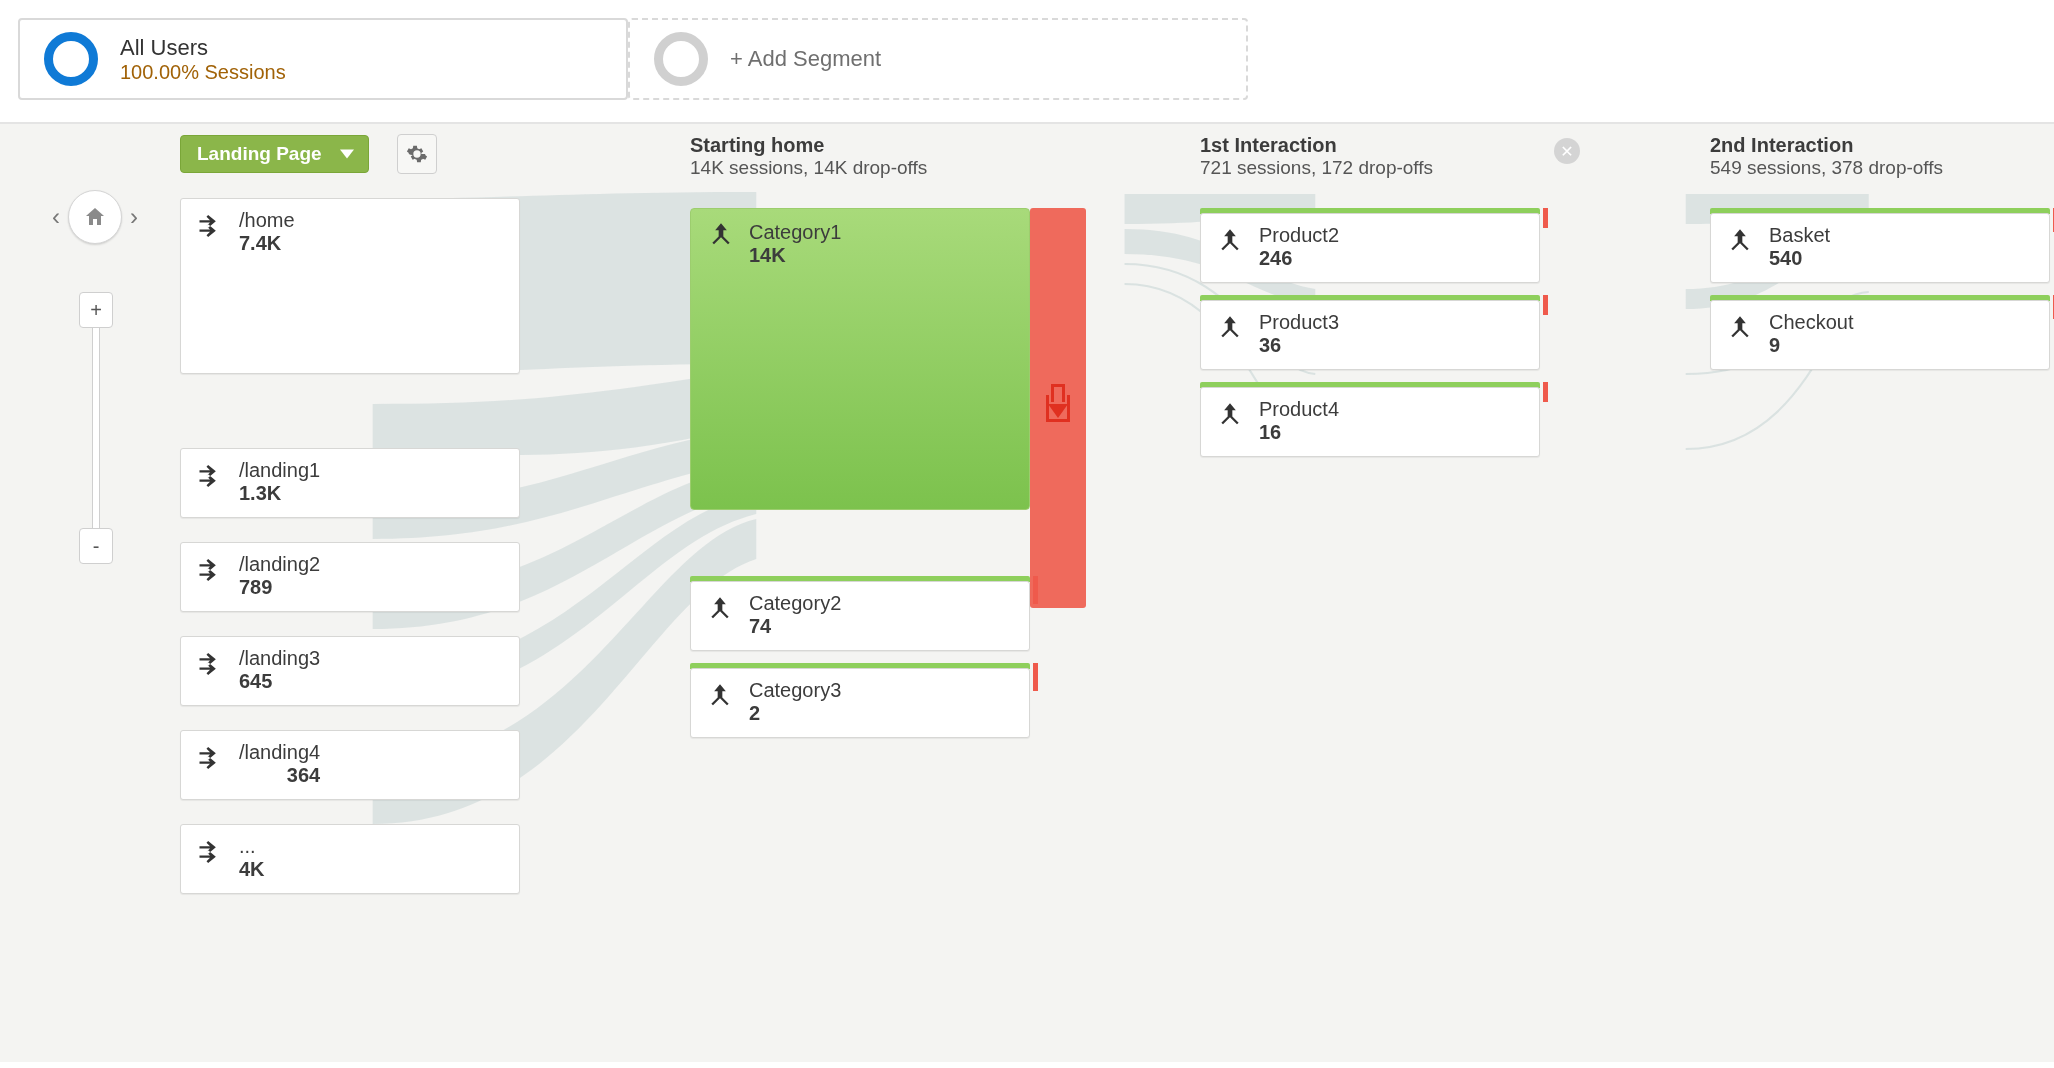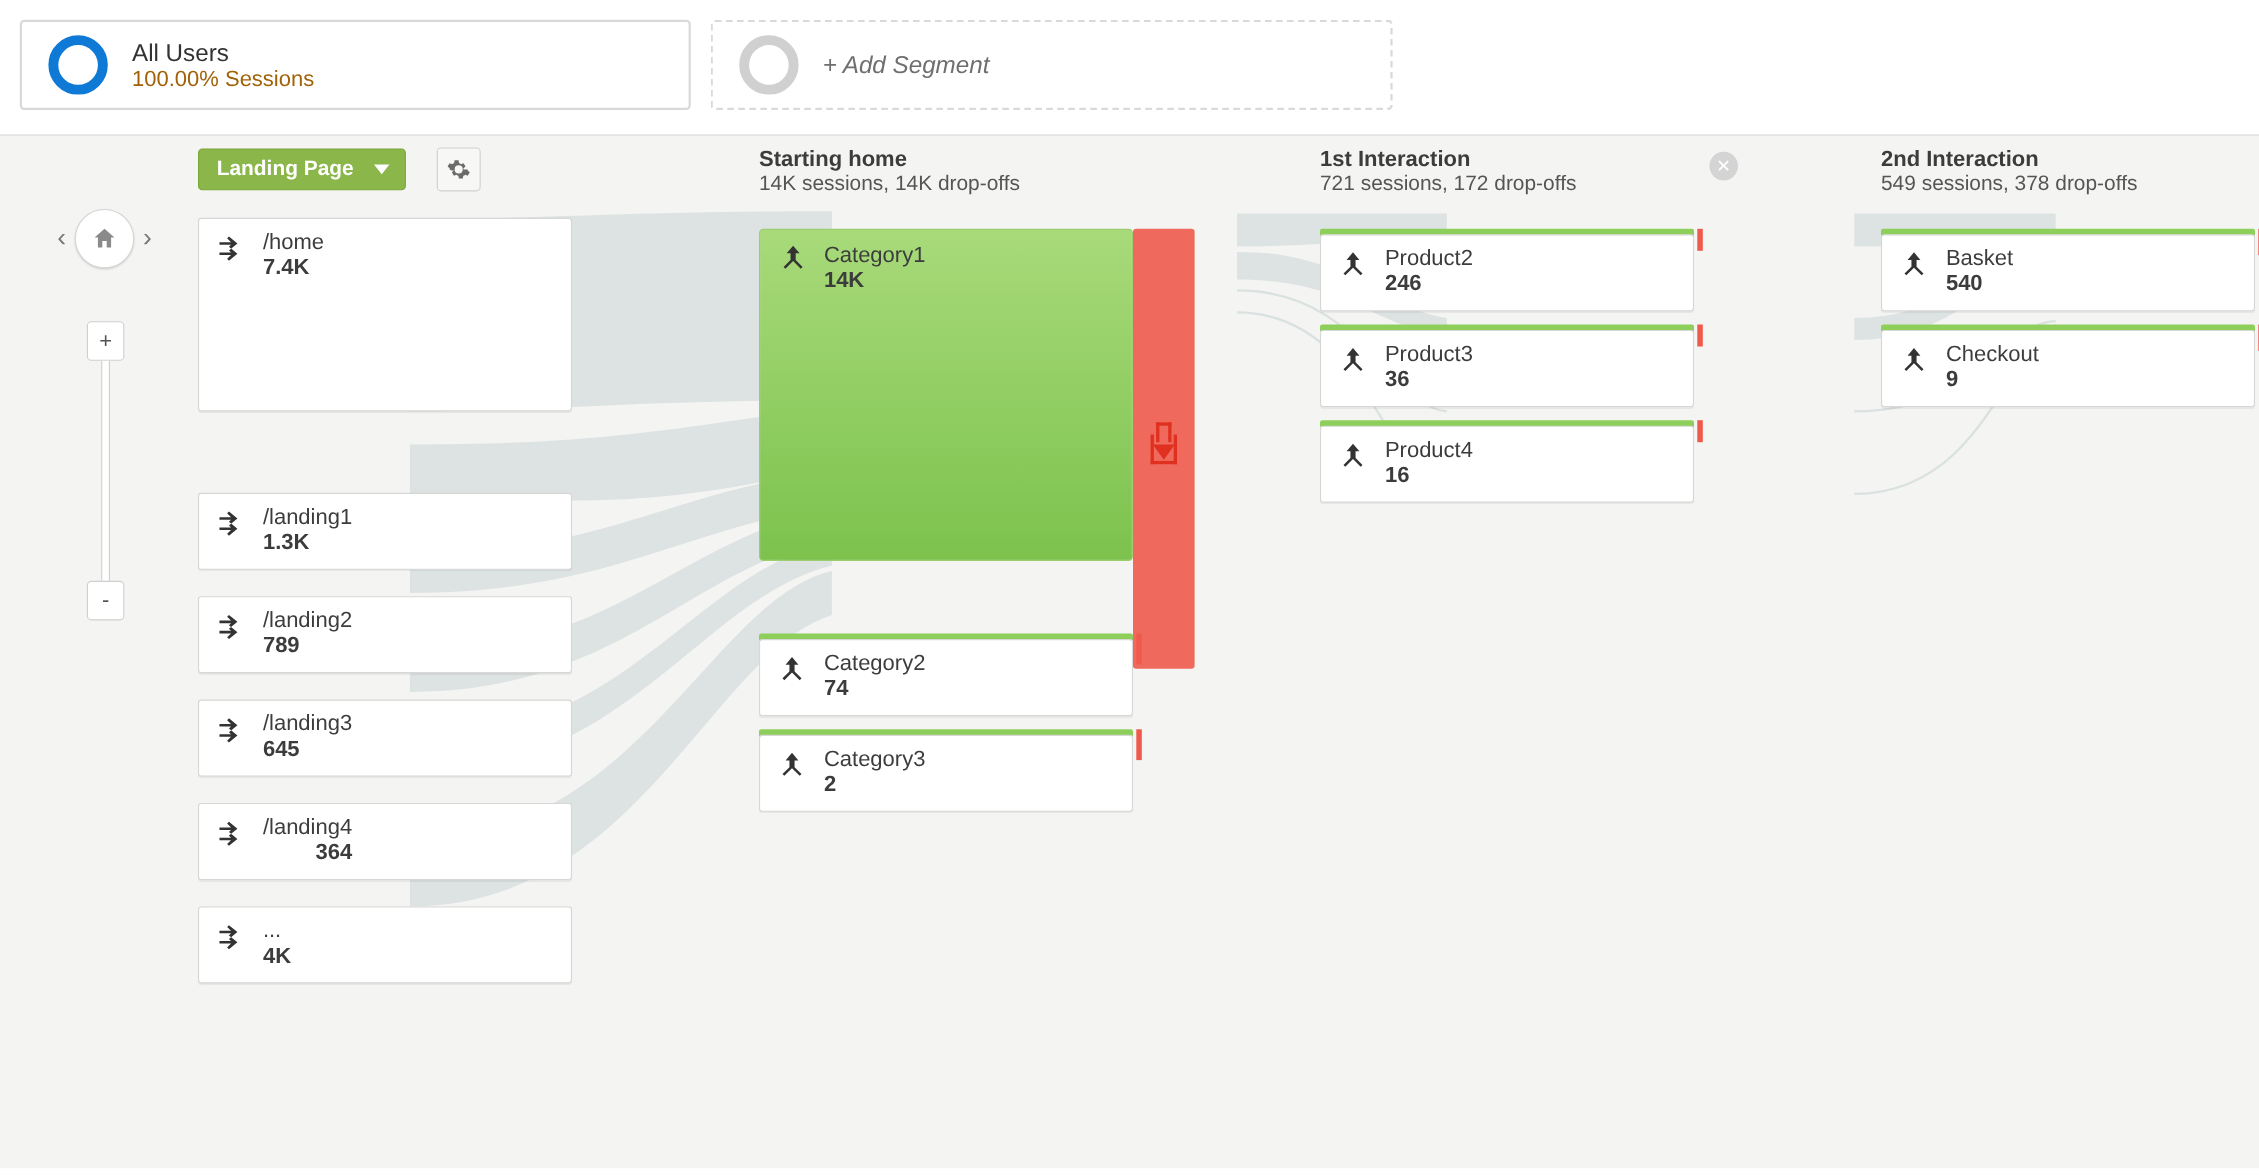--- a/index.html
+++ b/index.html
@@ -1,27 +1,27 @@
 <!DOCTYPE html>
 <html><head>
 <meta charset="utf-8">
 <style>
   * { box-sizing: border-box; margin: 0; padding: 0; font-family: Arial, Helvetica, sans-serif; }
   body { background: #fff; width: 2054px; height: 1068px; overflow: hidden; }
 
   
-  .seg-bar { display: flex; gap: 18px; padding: 18px 18px 22px; border-bottom: 2px solid #e4e4e4; }
+  .seg-bar { display: flex; padding: 18px 18px 22px; border-bottom: 2px solid #e4e4e4; }
   .seg-card {
     display: flex; align-items: center; gap: 22px;
     border: 2px solid #d9d9d9; border-radius: 4px;
     padding: 12px 60px 12px 24px; background: #fff;
     min-width: 610px; cursor: pointer;
   }
   .seg-card.add {
-    border-style: dashed; color: #888; min-width: 620px; font-style: italic;
+    border-style: dashed; color: #888; min-width: 620px;
   }
   .seg-ring {
     width: 54px; height: 54px; border: 9px solid #0f7ad6;
     border-radius: 50%; flex: none;
   }
   .seg-ring.grey { border-color: #d0d0d0; }
   .seg-text .t1 { font-size: 22px; color: #333; }
   .seg-text .t2 { font-size: 20px; color: #a16207; }
   .seg-card.add .t1 { font-size: 22px; color: #6f6f6f; }
 

